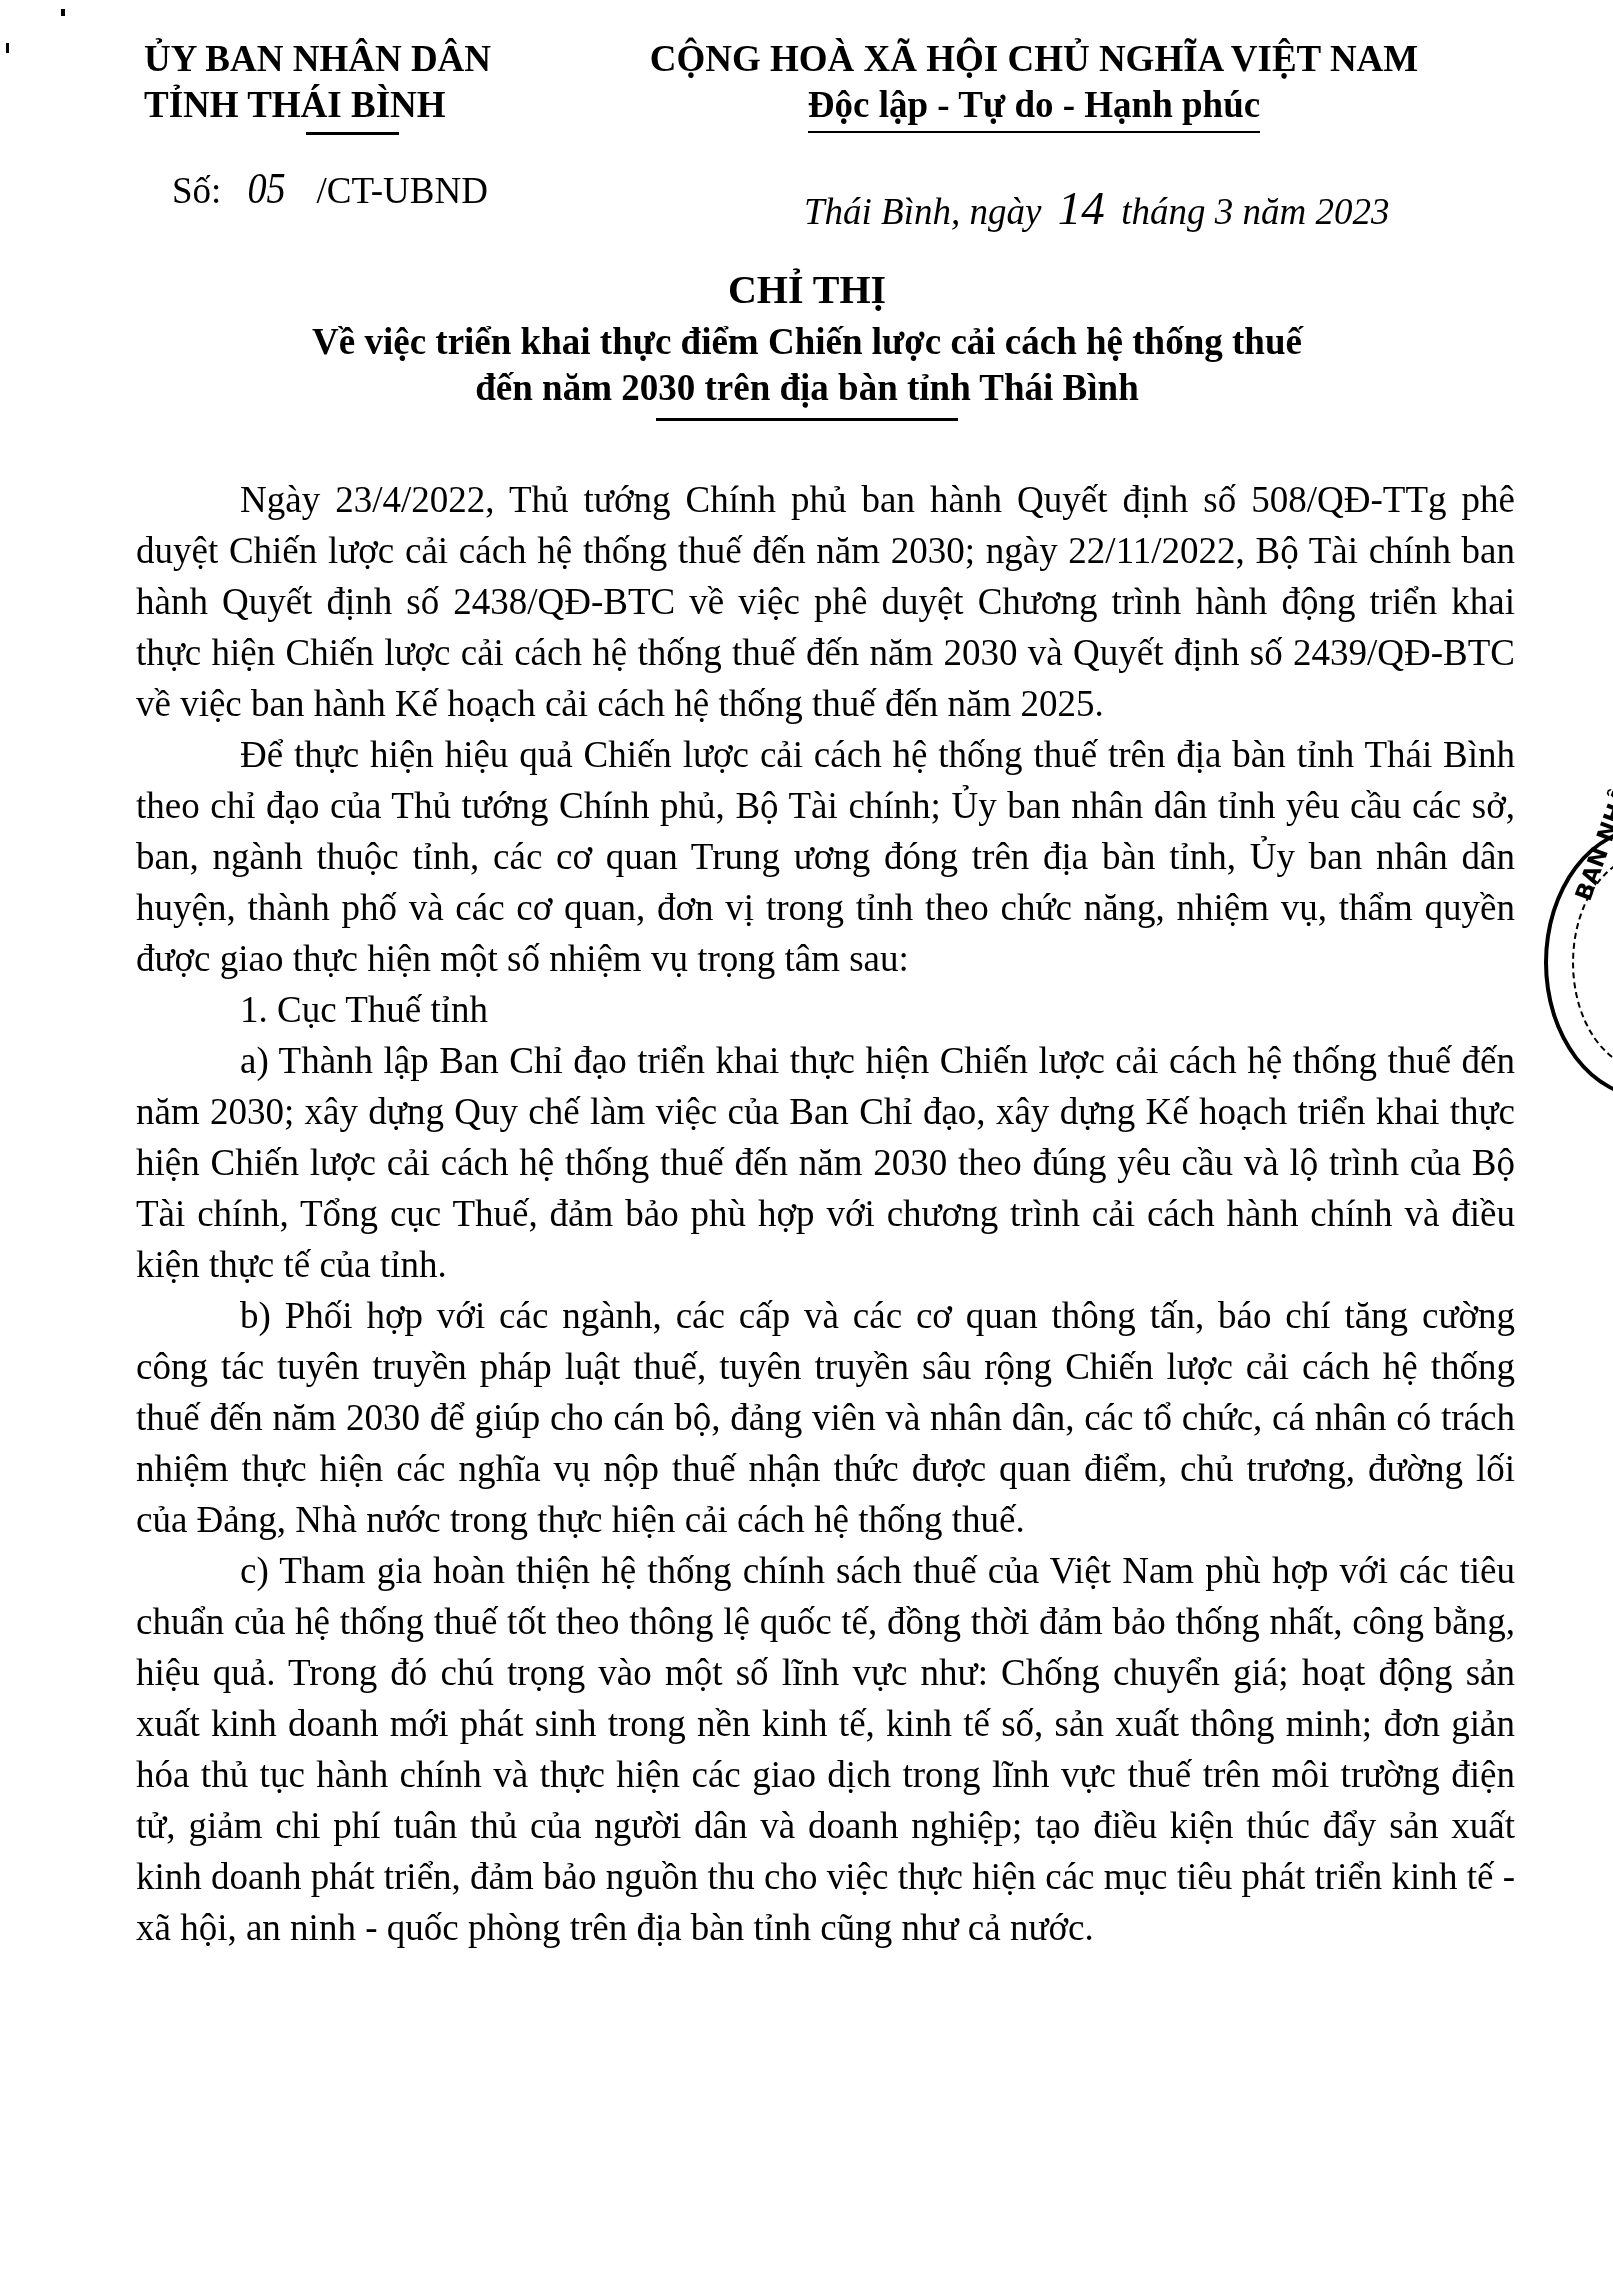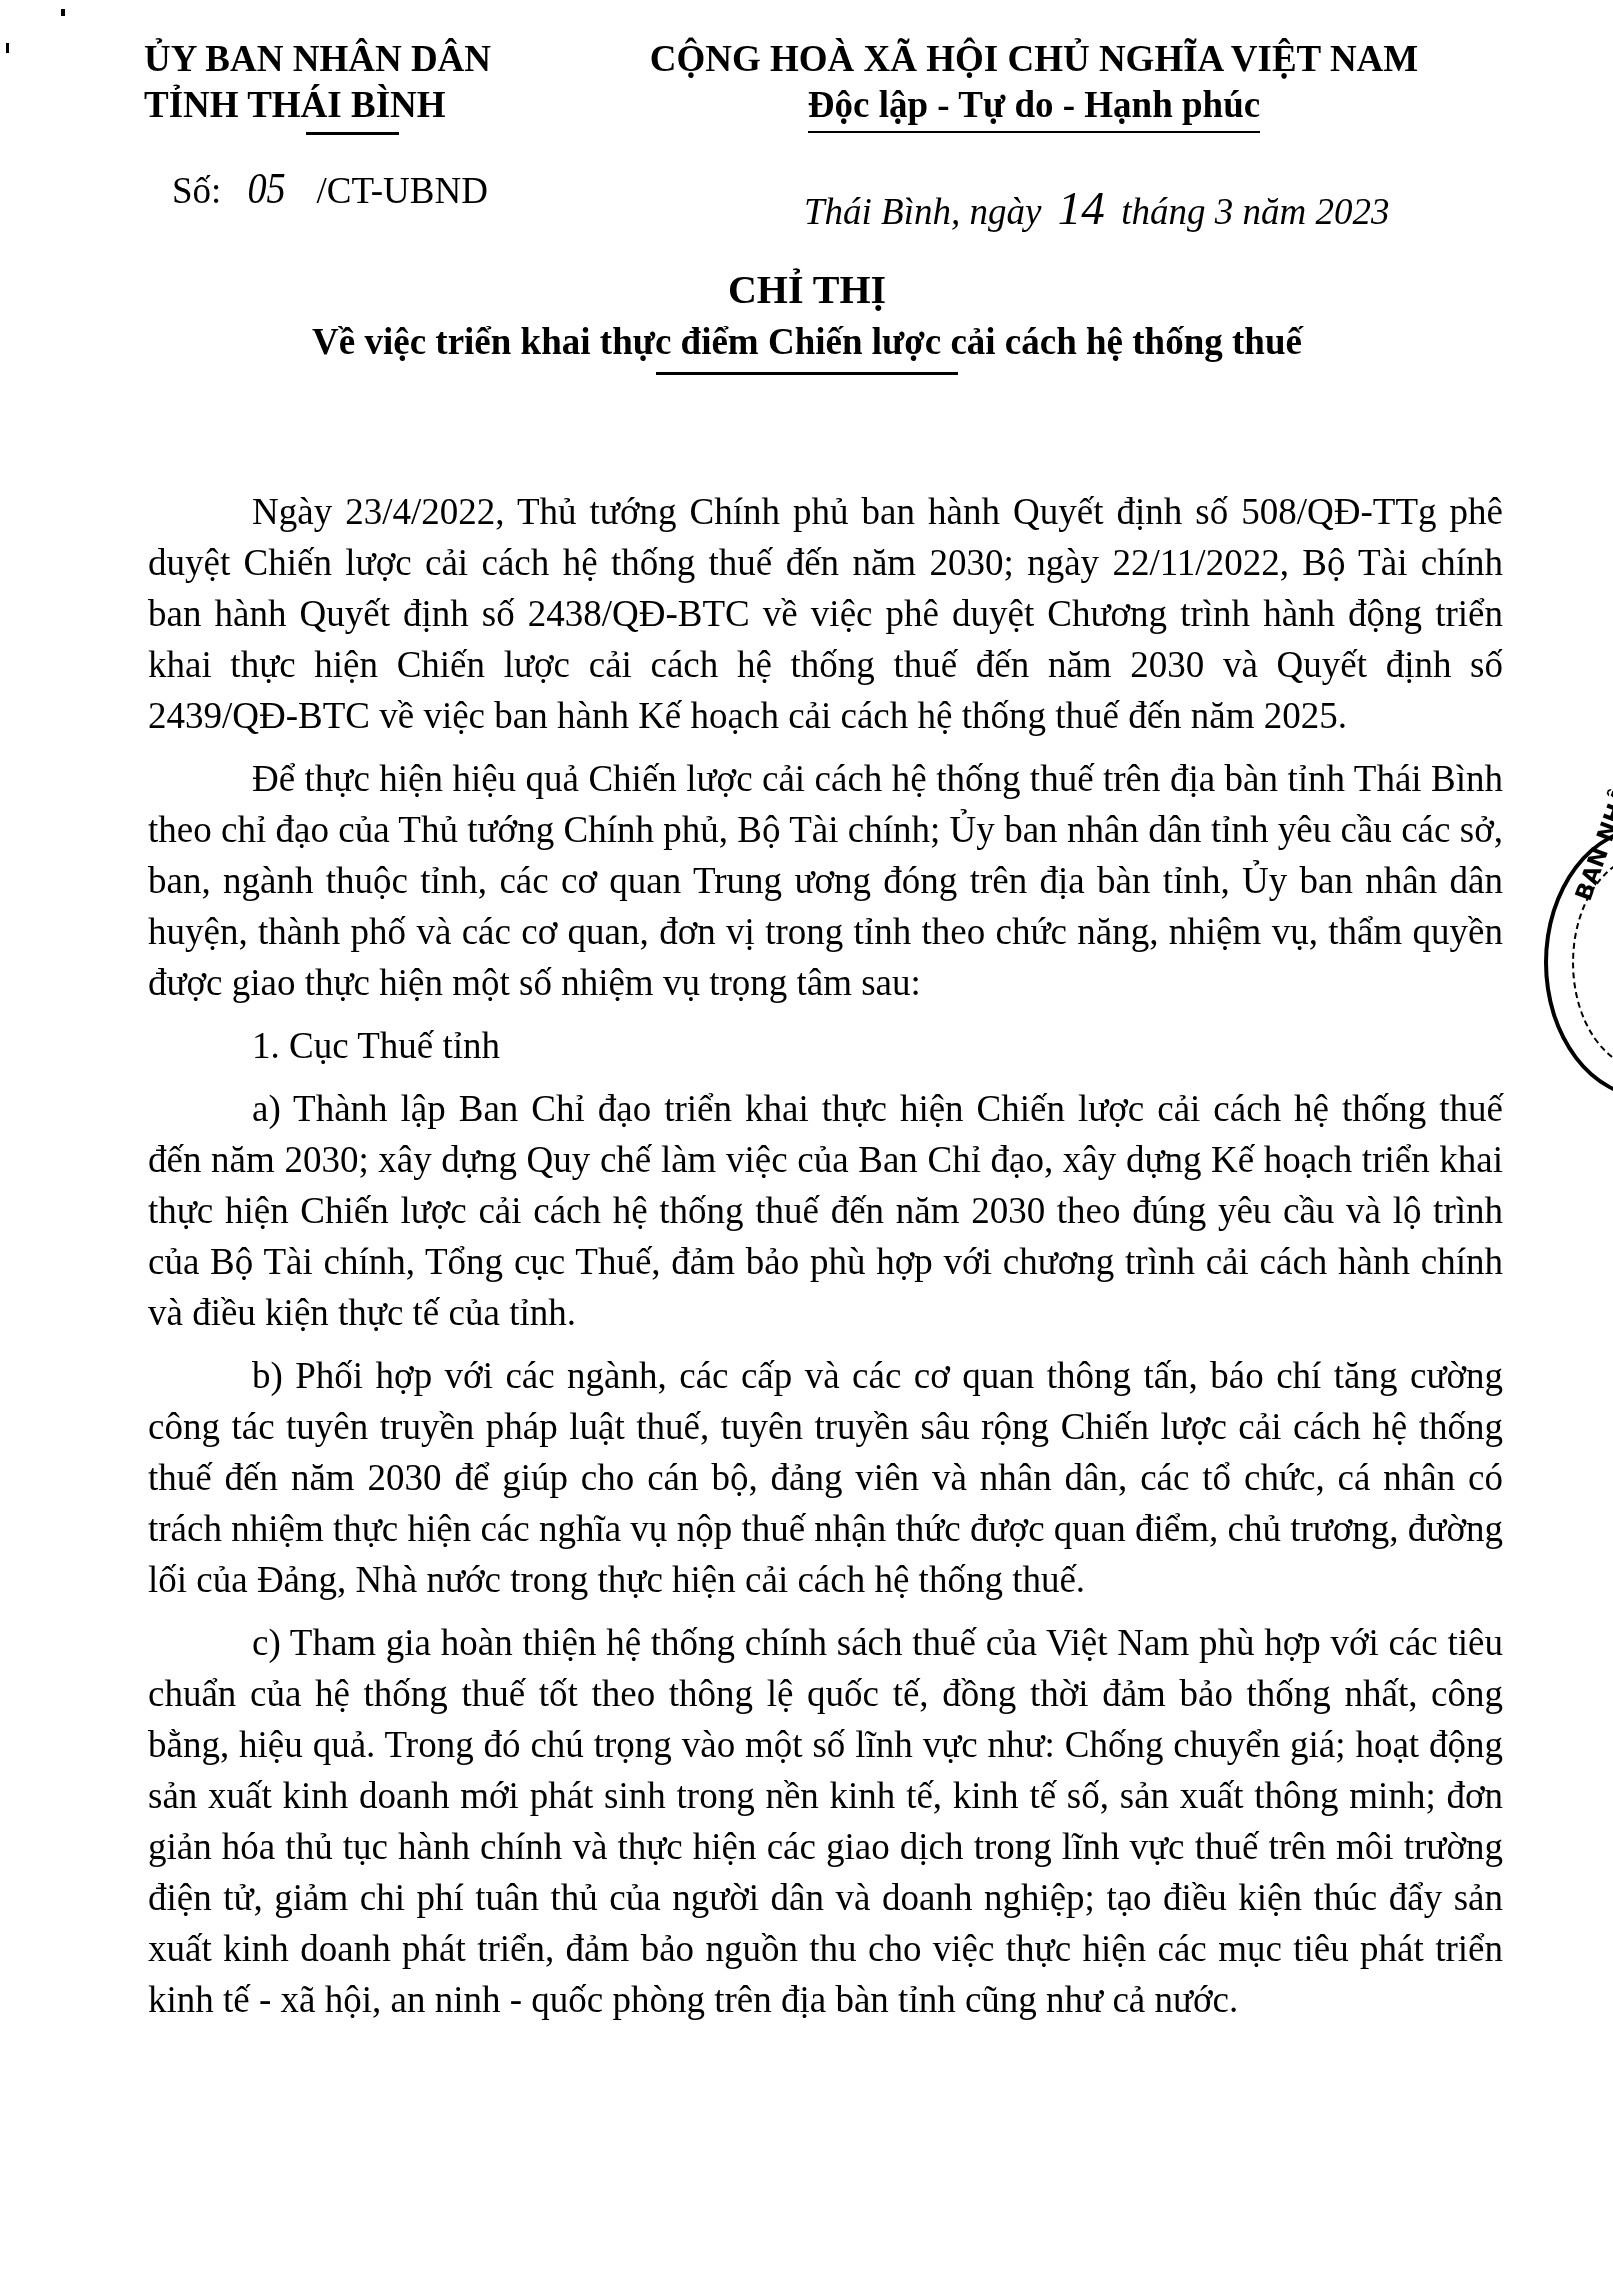--- a/index.html
+++ b/index.html
@@ -115,21 +115,21 @@
   .body {
     position: absolute;
     top: 474px;
     left: 136px;
     width: 1379px;
     font-size: 37px;
     line-height: 51px;
     text-align: justify;
   }
   .body p {
-    margin: 12px;
+    margin: 0;
     text-indent: 104px;
   }
   .body p.heading {
     text-indent: 104px;
   }
   .seal {
     position: absolute;
     left: 1544px;
     top: 826px;
     width: 208px;
@@ -194,20 +194,21 @@
     <div class="place-date">
       <span>Thái Bình, ngày</span>
       <span class="handwritten">14</span>
       <span>tháng 3 năm 2023</span>
     </div>
   </div>
 
   <div class="title-block">
     <div class="doc-type">CHỈ THỊ</div>
     <div class="doc-subject">Về việc triển khai thực điểm Chiến lược cải cách hệ thống thuế</div>
+    <div class="doc-subject" style="margin-top:0">đến năm 2030 trên địa bàn tỉnh Thái Bình</div>
     <div class="title-rule"></div>
   </div>
 
   <div class="body">
     <p>Ngày 23/4/2022, Thủ tướng Chính phủ ban hành Quyết định số 508/QĐ-TTg phê duyệt Chiến lược cải cách hệ thống thuế đến năm 2030; ngày 22/11/2022, Bộ Tài chính ban hành Quyết định số 2438/QĐ-BTC về việc phê duyệt Chương trình hành động triển khai thực hiện Chiến lược cải cách hệ thống thuế đến năm 2030 và Quyết định số 2439/QĐ-BTC về việc ban hành Kế hoạch cải cách hệ thống thuế đến năm 2025.</p>
     <p>Để thực hiện hiệu quả Chiến lược cải cách hệ thống thuế trên địa bàn tỉnh Thái Bình theo chỉ đạo của Thủ tướng Chính phủ, Bộ Tài chính; Ủy ban nhân dân tỉnh yêu cầu các sở, ban, ngành thuộc tỉnh, các cơ quan Trung ương đóng trên địa bàn tỉnh, Ủy ban nhân dân huyện, thành phố và các cơ quan, đơn vị trong tỉnh theo chức năng, nhiệm vụ, thẩm quyền được giao thực hiện một số nhiệm vụ trọng tâm sau:</p>
     <p class="heading">1. Cục Thuế tỉnh</p>
     <p>a) Thành lập Ban Chỉ đạo triển khai thực hiện Chiến lược cải cách hệ thống thuế đến năm 2030; xây dựng Quy chế làm việc của Ban Chỉ đạo, xây dựng Kế hoạch triển khai thực hiện Chiến lược cải cách hệ thống thuế đến năm 2030 theo đúng yêu cầu và lộ trình của Bộ Tài chính, Tổng cục Thuế, đảm bảo phù hợp với chương trình cải cách hành chính và điều kiện thực tế của tỉnh.</p>
     <p>b) Phối hợp với các ngành, các cấp và các cơ quan thông tấn, báo chí tăng cường công tác tuyên truyền pháp luật thuế, tuyên truyền sâu rộng Chiến lược cải cách hệ thống thuế đến năm 2030 để giúp cho cán bộ, đảng viên và nhân dân, các tổ chức, cá nhân có trách nhiệm thực hiện các nghĩa vụ nộp thuế nhận thức được quan điểm, chủ trương, đường lối của Đảng, Nhà nước trong thực hiện cải cách hệ thống thuế.</p>
     <p>c) Tham gia hoàn thiện hệ thống chính sách thuế của Việt Nam phù hợp với các tiêu chuẩn của hệ thống thuế tốt theo thông lệ quốc tế, đồng thời đảm bảo thống nhất, công bằng, hiệu quả. Trong đó chú trọng vào một số lĩnh vực như: Chống chuyển giá; hoạt động sản xuất kinh doanh mới phát sinh trong nền kinh tế, kinh tế số, sản xuất thông minh; đơn giản hóa thủ tục hành chính và thực hiện các giao dịch trong lĩnh vực thuế trên môi trường điện tử, giảm chi phí tuân thủ của người dân và doanh nghiệp; tạo điều kiện thúc đẩy sản xuất kinh doanh phát triển, đảm bảo nguồn thu cho việc thực hiện các mục tiêu phát triển kinh tế - xã hội, an ninh - quốc phòng trên địa bàn tỉnh cũng như cả nước.</p>

